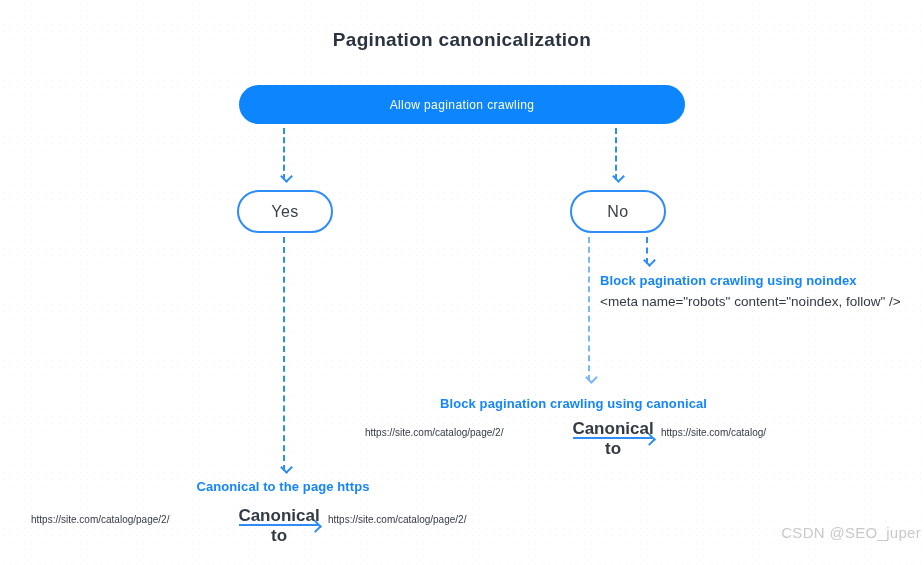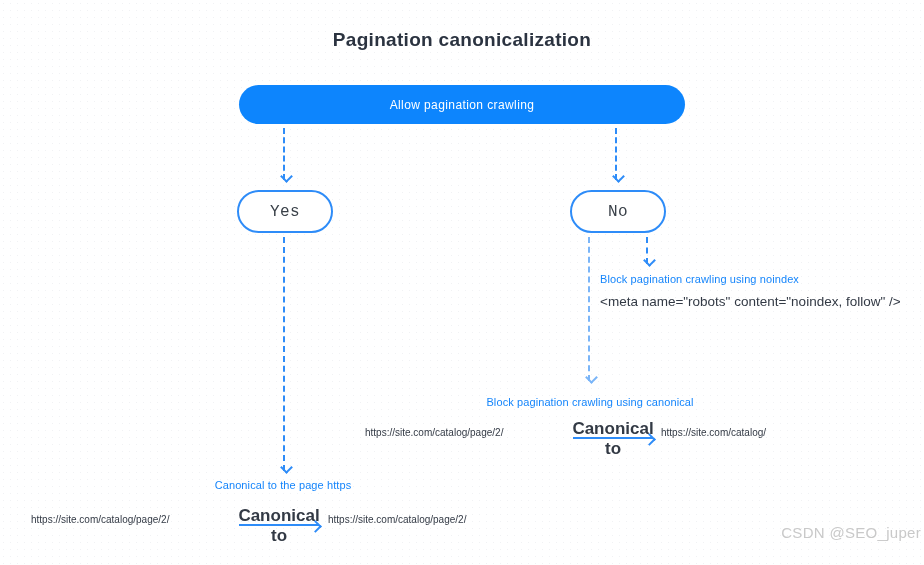--- a/index.html
+++ b/index.html
@@ -19,21 +19,21 @@
     position:absolute; left:239px; top:85px; width:446px; height:39px;
     background:#0d85fd; border-radius:20px;
     display:flex; align-items:center; justify-content:center;
     color:#ffffff; font-size:12px; font-weight:500; letter-spacing:.4px;
     cursor:default;
   }
   .pill {
     position:absolute; width:96px; height:43px;
     border:2px solid #2e8cf8; border-radius:22px; background:#fff;
     display:flex; align-items:center; justify-content:center;
-    color:#3a4149; font-size:16px; font-weight:500; letter-spacing:.4px;font-family:Liberation Mono, monospace;
+    color:#3a4149; font-size:16px; font-weight:500; letter-spacing:.4px;
   }
   .pill.yes { left:237px; top:190px; }
   .pill.no  { left:570px; top:190px; }
 
   
   .varrow { position:absolute; width:0; border-left:2px dashed currentColor; color:#2e8cf8; }
   .varrow::after {
     content:""; position:absolute; left:-3.5px; bottom:-1px; width:7px; height:7px;
     border-right:2px solid currentColor; border-bottom:2px solid currentColor;
     transform:rotate(45deg);
@@ -56,25 +56,25 @@
   .ha-yes { left:239px; top:524px; width:80px; }
 
   .arrow-label {
     position:absolute; text-align:center;
     font-size:17px; font-weight:700; color:#333a45;
   }
   .al-no  { left:571px; top:419px; width:84px; }
   .al-yes { left:237px; top:506px; width:84px; }
 
   .blue-heading {
-    position:absolute; font-size:11px; font-weight:400; color:#1585fb;
+    position:absolute; font-size:13px; font-weight:700; color:#1585fb;
     letter-spacing:.1px; white-space:nowrap;
   }
   .h-noindex { left:600px; top:273px; }
-  .h-no-canonical { left:440px; top:396px; width:300px; text-align:center; }
+  .h-no-canonical { left:440px; top:396px; width:300px; }
   .h-yes-canonical { left:133px; top:479px; width:300px; text-align:center; }
 
   .code-line {
     position:absolute; left:600px; top:294px;
     font-size:13.5px; color:#333a45; white-space:nowrap;
   }
   .url {
     position:absolute; font-size:10px; color:#333a45; white-space:nowrap;
   }
   .u-no-from  { left:365px; top:427px; }

